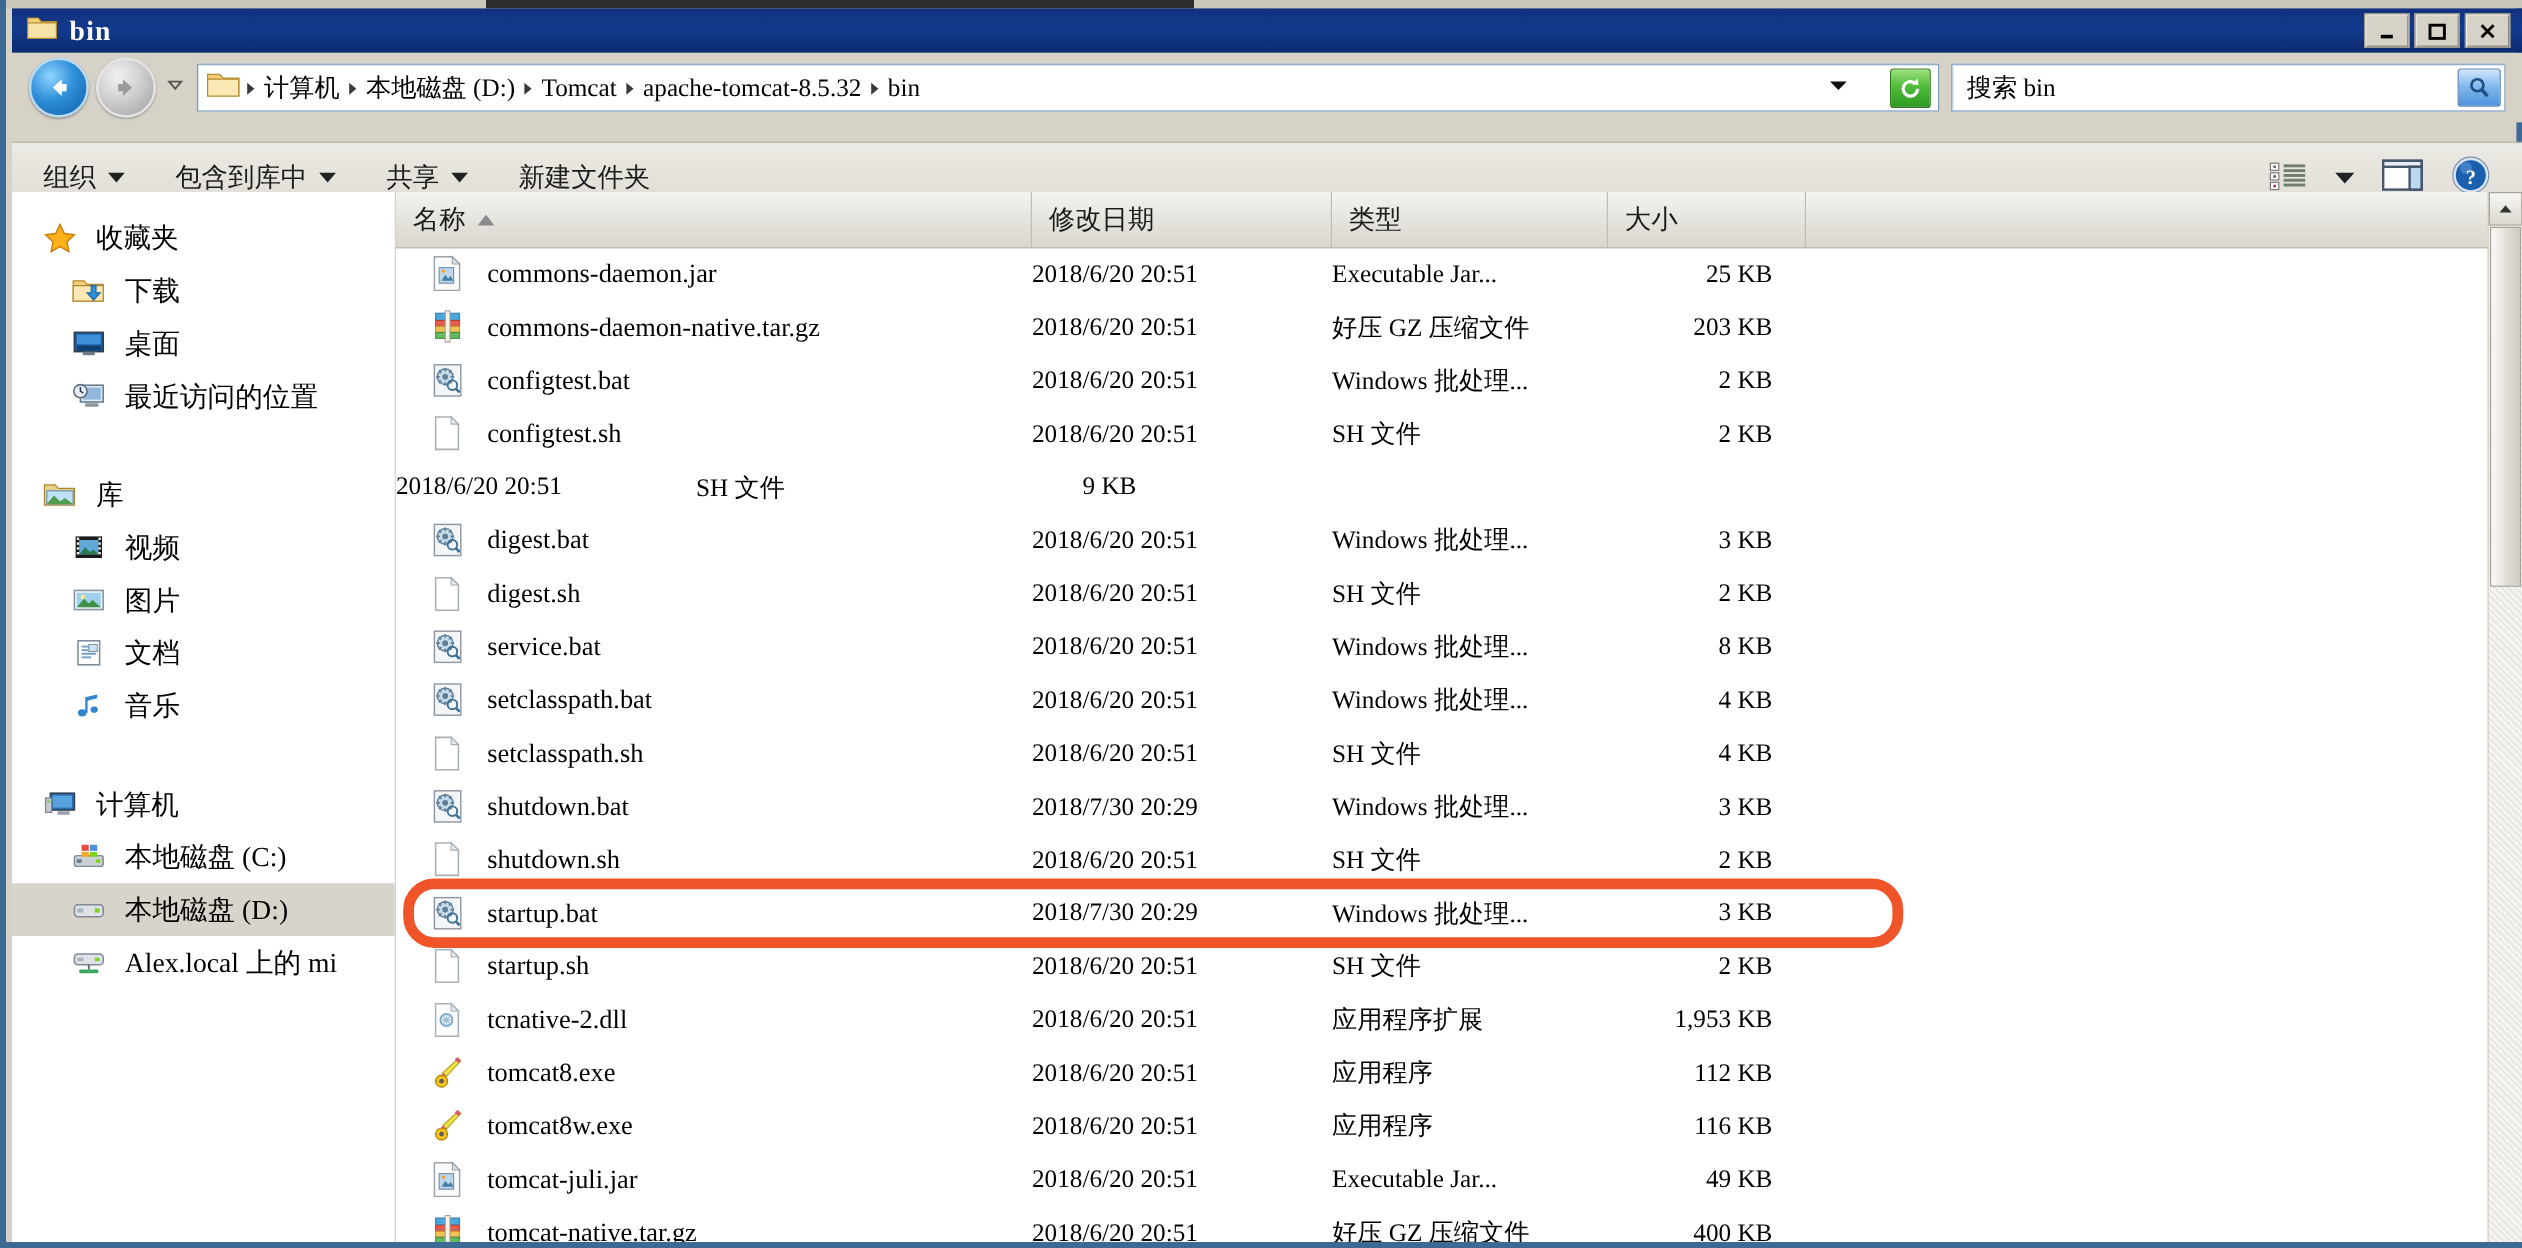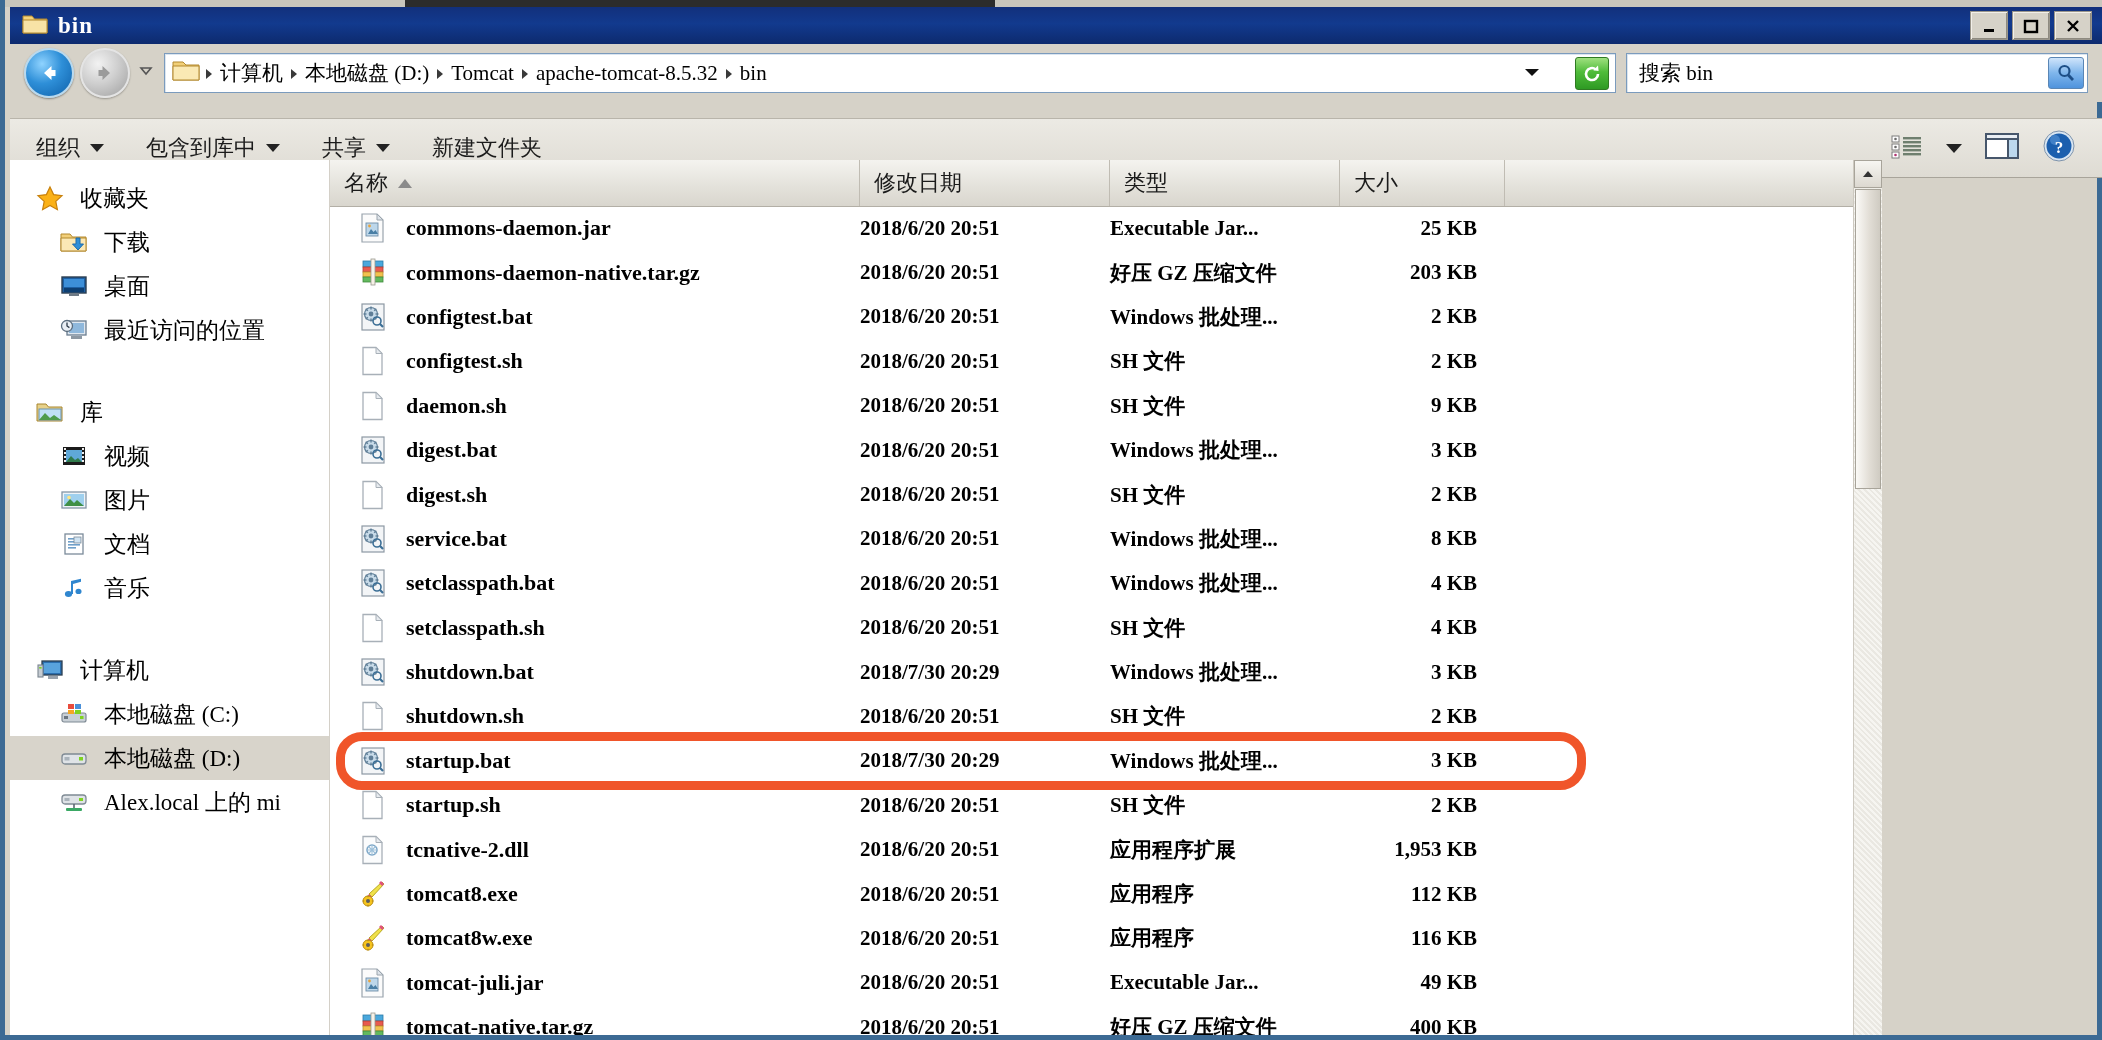--- a/index.html
+++ b/index.html
@@ -127,21 +127,21 @@
     width:0;height:0;border-left:7px solid transparent;border-right:7px solid transparent;
     border-top:8px solid #222;
   }
   .tbright{margin-left:auto;display:flex;align-items:center;gap:22px;padding-right:26px;}
   .tbright .caret{
     width:0;height:0;border-left:8px solid transparent;border-right:8px solid transparent;
     border-top:9px solid #222;
   }
   
   .content{
-    position:absolute;left:5px;top:160px;width:1872px;height:875px;
+    position:absolute;left:5px;top:160px;width:2092px;height:875px;
     display:flex;background:#ffffff;
   }
   .sidebar{
     width:320px;height:100%;background:#ffffff;
     border-right:1px solid #d4d0c8;
     padding-top:16px;box-sizing:border-box;overflow:hidden;
     position:relative;
   }
   .sb-group{margin-bottom:4px;}
   .sb-row{
@@ -169,21 +169,21 @@
   .col .sortarrow{
     width:0;height:0;margin-left:10px;
     border-left:7px solid transparent;border-right:7px solid transparent;
     border-bottom:9px solid #8b8b8b;
   }
   .c-name{width:530px;}
   .c-date{width:250px;}
   .c-type{width:230px;}
   .c-size{width:165px;}
   .c-rest{flex:1;border-right:none;}
-  .rows{position:absolute;left:0;top:46px;right:0;bottom:0;overflow:hidden;font-weight:bold;}
+  .rows{position:absolute;left:0;top:46px;right:0;bottom:0;overflow:hidden;}
   .frow{display:flex;align-items:center;height:44.4px;}
   .f-name{
     width:530px;display:flex;align-items:center;padding-left:26px;box-sizing:border-box;
     font-family:"Liberation Serif","DejaVu Serif",serif;font-size:22px;color:#000;white-space:nowrap;
   }
   .f-name .fi{width:34px;height:32px;margin-right:16px;flex:0 0 auto;display:flex;align-items:center;justify-content:center;}
   .f-date{
     width:250px;font-family:"Liberation Serif","DejaVu Serif",serif;
     font-size:21px;color:#000;white-space:nowrap;
   }
@@ -637,29 +637,20 @@
                   <path d="M17 1.5 v6 h6 Z" fill="#e7ebef" stroke="#a8b0b8" stroke-width="1"></path>
                 </svg>
               </span>
               <span>configtest.sh</span>
             </div>
             <div class="f-date">2018/6/20 20:51</div>
             <div class="f-type">SH 文件</div>
             <div class="f-size">2 KB</div>
           </div>
           <div class="frow">
-            <div class="f-name">
-              <span class="fi">
-                <svg width="28" height="30" viewBox="0 0 28 30">
-                  <path d="M4 1.5 h13 l6 6 v21 H4 Z" fill="#ffffff" stroke="#a8b0b8" stroke-width="1.3"></path>
-                  <path d="M17 1.5 v6 h6 Z" fill="#e7ebef" stroke="#a8b0b8" stroke-width="1"></path>
-                </svg>
-              </span>
-              <span>daemon.sh</span>
-            </div>
             <div class="f-date">2018/6/20 20:51</div>
             <div class="f-type">SH 文件</div>
             <div class="f-size">9 KB</div>
           </div>
           <div class="frow">
             <div class="f-name">
               <span class="fi">
                 <svg width="28" height="30" viewBox="0 0 28 30">
                   <rect x="3" y="2" width="22" height="26" fill="#f3f5f7" stroke="#8d98a3" stroke-width="1.2"></rect>
                   <circle cx="12" cy="12" r="6.5" fill="#c8dbe9" stroke="#5f7e97" stroke-width="1.2"></circle>

